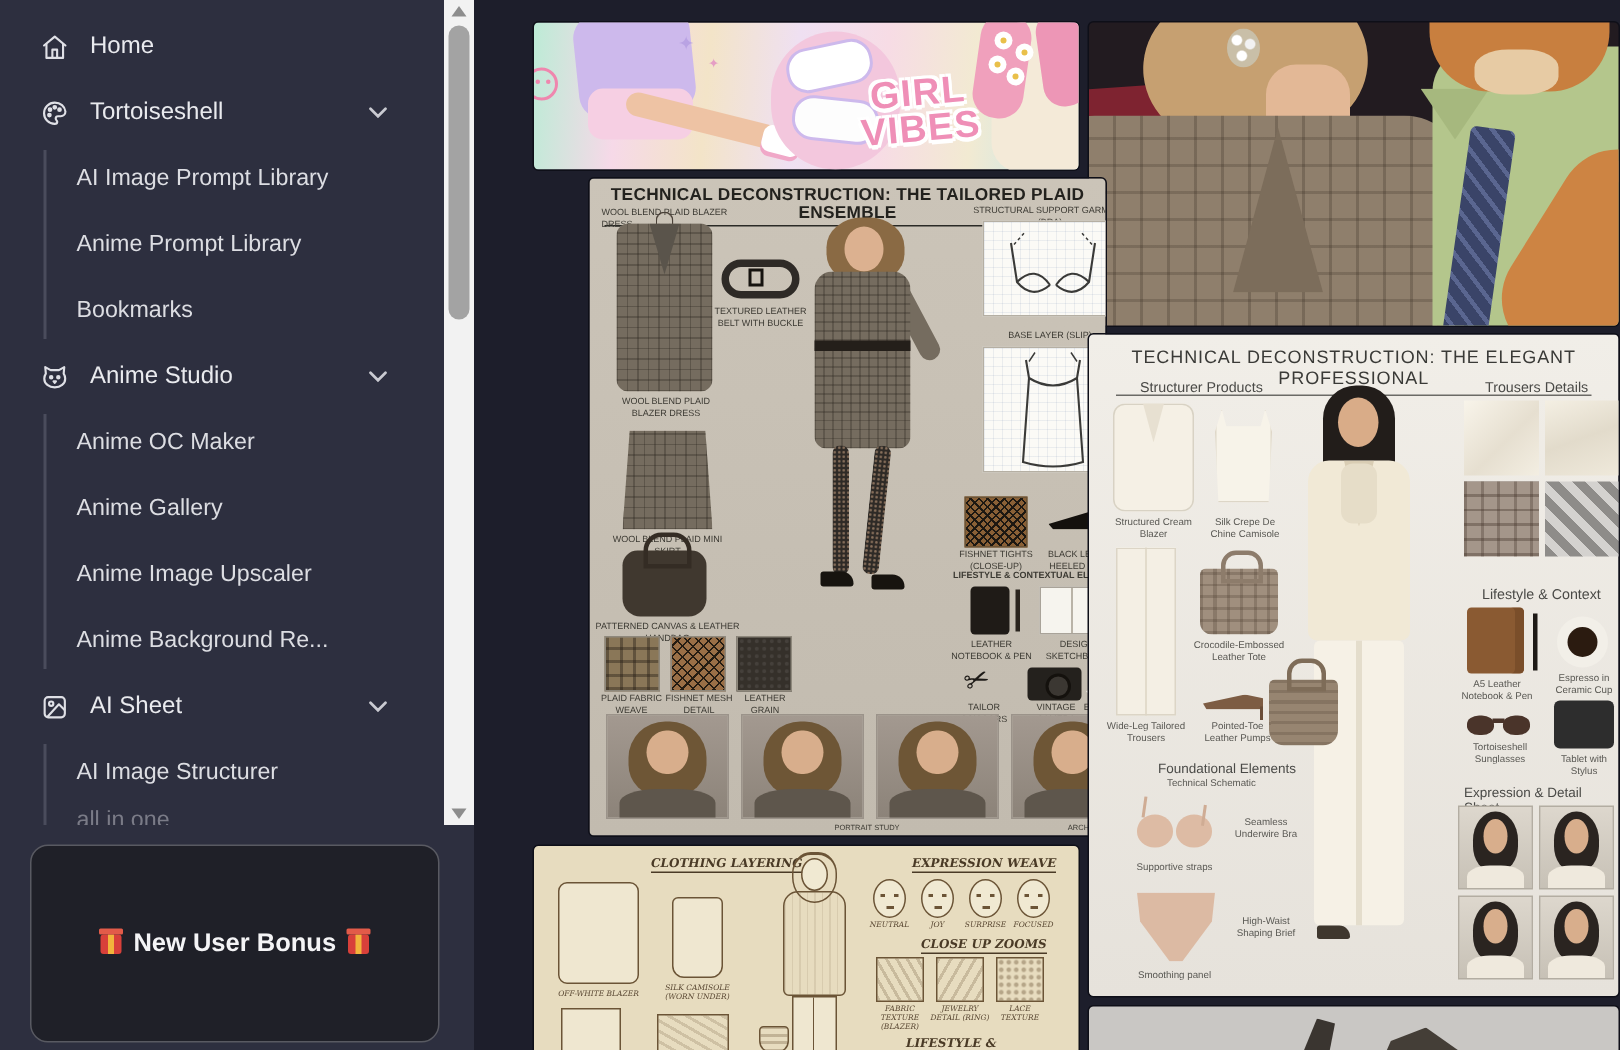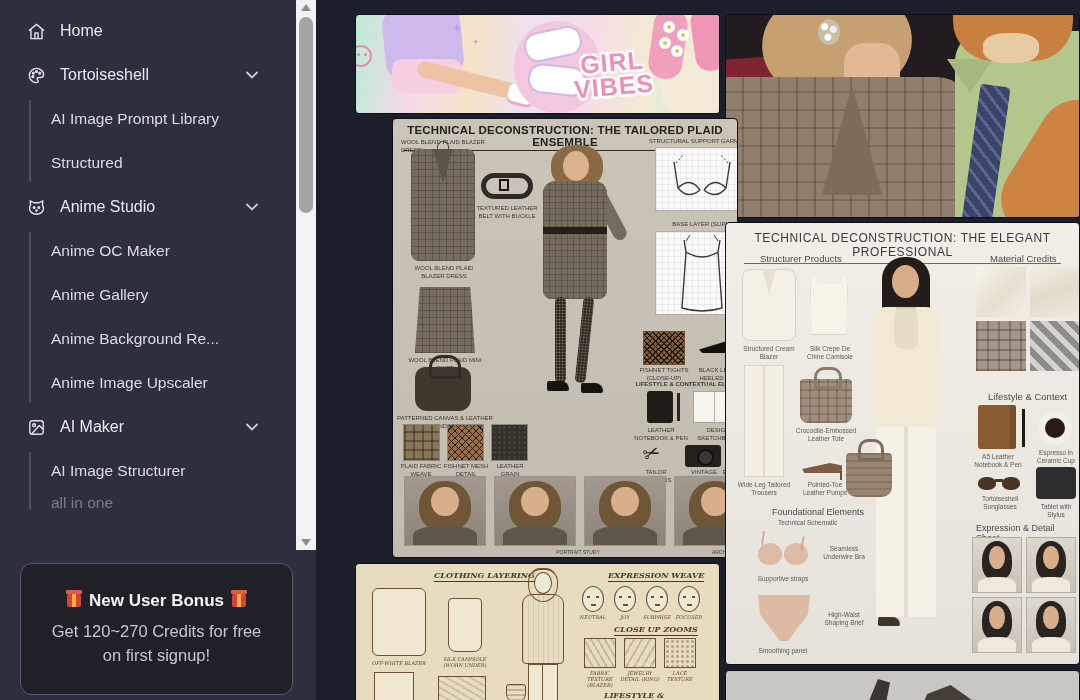--- a/index.html
+++ b/index.html
@@ -220,50 +220,51 @@
             <circle cx="7.5" cy="13.5" r="1.1" fill="currentColor"></circle>
           </svg>
         <span>Tortoiseshell</span>
         <svg class="chev" viewBox="0 0 12 8" fill="none" stroke="currentColor" stroke-width="1.8" stroke-linecap="round">
             <path d="M1 1.5 6 6.5 11 1.5"></path>
           </svg>
       </div>
 
       <div class="sub-group">
         <div class="sub-item">AI Image Prompt Library</div>
-        <div class="sub-item">Structured</div>
+        <div class="sub-item">Anime Prompt Library</div>
+        <div class="sub-item">Bookmarks</div>
       </div>
 
       <div class="nav-item">
         <svg class="nicon" viewBox="0 0 24 24" fill="none" stroke="currentColor" stroke-width="1.8" stroke-linejoin="round">
             <path d="M4.5 9 4 3.5 8.5 6h7L20 3.5 19.5 9c.8 1.2 1.3 2.6 1.3 4.2 0 4.3-3.9 7.3-8.8 7.3s-8.8-3-8.8-7.3c0-1.6.5-3 1.3-4.2z"></path>
             <circle cx="9" cy="12" r="1" fill="currentColor"></circle>
             <circle cx="15" cy="12" r="1" fill="currentColor"></circle>
             <path d="M11 15.5h2l-1 1.2z" fill="currentColor"></path>
           </svg>
         <span>Anime Studio</span>
         <svg class="chev" viewBox="0 0 12 8" fill="none" stroke="currentColor" stroke-width="1.8" stroke-linecap="round">
             <path d="M1 1.5 6 6.5 11 1.5"></path>
           </svg>
       </div>
 
       <div class="sub-group">
         <div class="sub-item">Anime OC Maker</div>
         <div class="sub-item">Anime Gallery</div>
+        <div class="sub-item">Anime Image Upscaler</div>
         <div class="sub-item">Anime Background Re...</div>
-        <div class="sub-item">Anime Image Upscaler</div>
       </div>
 
       <div class="nav-item">
         <svg class="nicon" viewBox="0 0 24 24" fill="none" stroke="currentColor" stroke-width="1.8" stroke-linejoin="round">
             <rect x="3.5" y="3.5" width="17" height="17" rx="3"></rect>
             <circle cx="9" cy="9" r="1.8"></circle>
             <path d="M20.5 14.5 15.5 9.5 5.5 20.5"></path>
           </svg>
-        <span>AI Maker</span>
+        <span>AI Sheet</span>
         <svg class="chev" viewBox="0 0 12 8" fill="none" stroke="currentColor" stroke-width="1.8" stroke-linecap="round">
             <path d="M1 1.5 6 6.5 11 1.5"></path>
           </svg>
       </div>
 
       <div class="sub-group">
         <div class="sub-item">AI Image Structurer</div>
         <div class="sub-item cut">all in one</div>
       </div>
     </nav>
@@ -276,24 +277,20 @@
       <div class="sb-btn down">
           <span class="tri-down"></span>
         </div>
     </div>
 
     <div class="bonus">
       <div class="bonus-title">
         <span class="gift"></span>
         <span>New User Bonus</span>
         <span class="gift"></span>
-      </div>
-      <div class="bonus-body">
-        <div>Get 120~270 Credits for free</div>
-        <div>on first signup!</div>
       </div>
     </div>
   </aside>
 
   <main class="main">
 
     <div class="card gv">
       <span class="gv-smiley"></span>
       <span class="gv-vest"></span>
       <span class="gv-shorts"></span>
@@ -442,21 +439,21 @@
       <div class="el-lab" style="left:70px;top:258px;width:58px;">Pointed-Toe Leather Pumps</div>
 
       <span class="el-hair"></span>
       <span class="el-face"></span>
       <span class="el-suit"></span>
       <span class="el-cami2"></span>
       <span class="el-pants"></span>
       <span class="el-bagc"></span>
       <span class="el-shoe2"></span>
 
-      <div class="el-h" style="left:264px;top:30px;">Material Credits</div>
+      <div class="el-h" style="left:264px;top:30px;">Trousers Details</div>
       <span class="el-sw sw-silk1"></span>
       <span class="el-sw sw-silk2"></span>
       <span class="el-sw sw-croc"></span>
       <span class="el-sw sw-chain"></span>
 
       <div class="el-h" style="left:262px;top:168px;">Lifestyle &amp; Context</div>
       <span class="el-noteb"></span>
       <span class="el-penl"></span>
       <div class="el-lab" style="left:244px;top:230px;width:56px;">A5 Leather Notebook &amp; Pen</div>
       <span class="el-coffee"></span>

